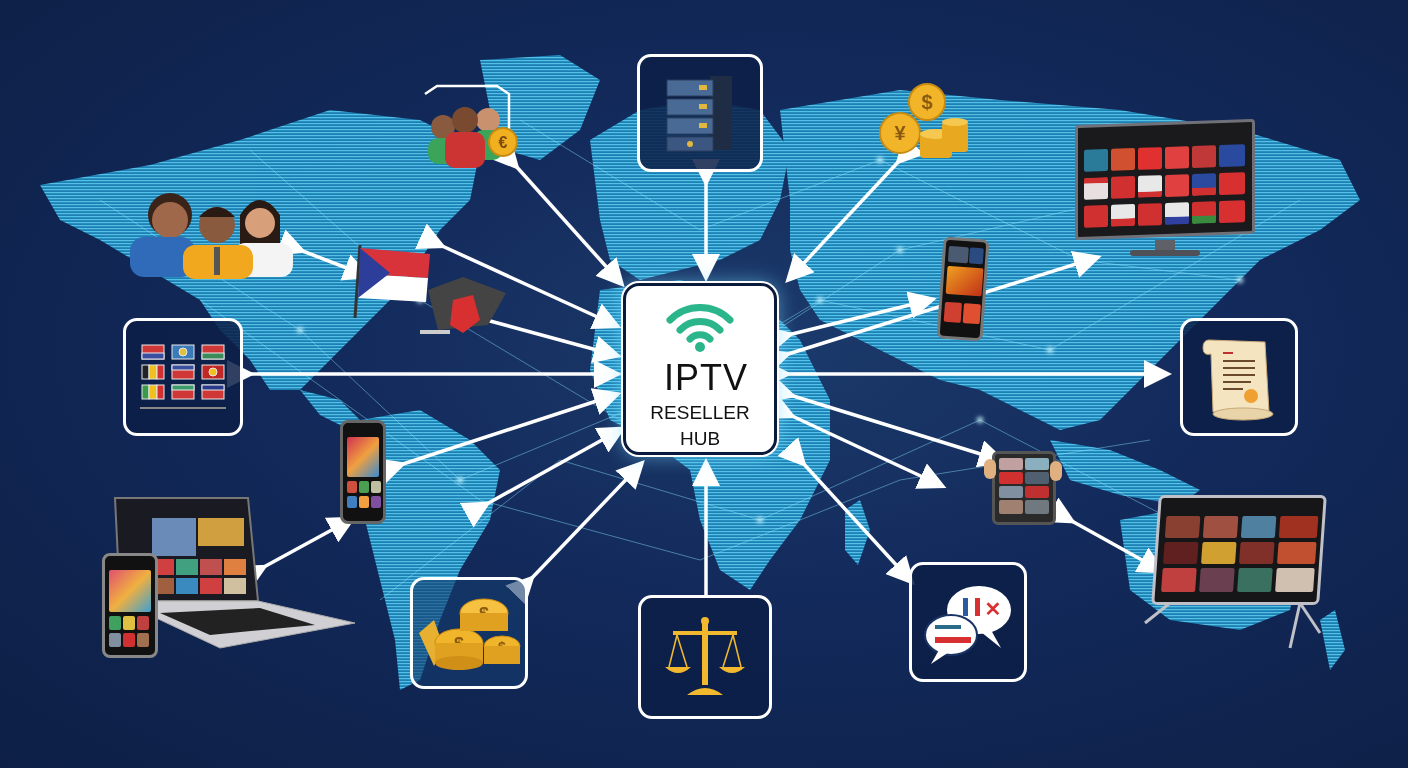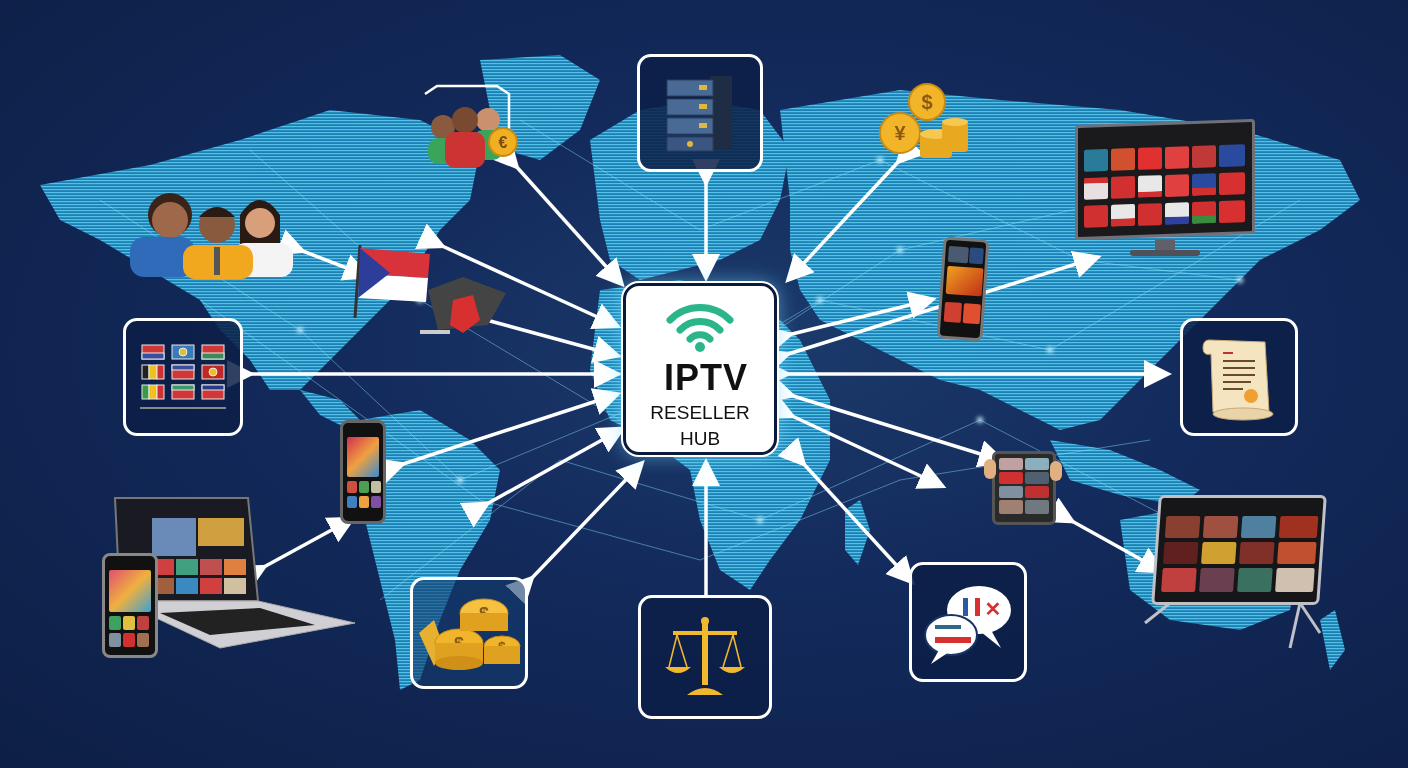--- a/index.html
+++ b/index.html
@@ -20,21 +20,21 @@
   }
   .hub {
     position: absolute; left: 623px; top: 283px; width: 154px; height: 172px;
     background: #ffffff;
     border: 3px solid #0a1a3a;
     border-radius: 16px;
     box-shadow: 0 0 0 2px #ffffff, 0 0 20px rgba(120,220,255,0.6);
     display: flex; flex-direction: column; align-items: center; justify-content: flex-start;
     padding-top: 14px;
   }
-  .hub .title { font-size: 36px; font-weight: 700; color: #111; line-height: 1; margin-top: 8px; letter-spacing: 1px; margin-left: 12px; }
+  .hub .title { font-size: 36px; font-weight: 400; color: #111; line-height: 1; margin-top: 8px; letter-spacing: 1px; margin-left: 12px; }
   .hub .sub { font-size: 19px; color: #111; line-height: 1.15; text-align: center; margin-top: 6px; }
   .node { position: absolute; }
   .scr { position: absolute; border-radius: 6px; background: #111; border: 3px solid #555; overflow: hidden; }
   .tile { position: absolute; border-radius: 2px; }
 </style>
 </head>
 <body>
 
 <div class="stage">
 

